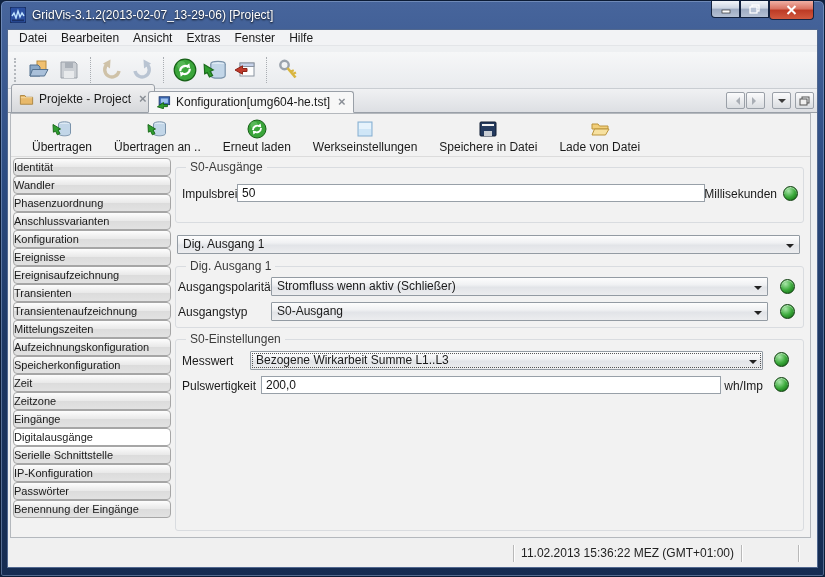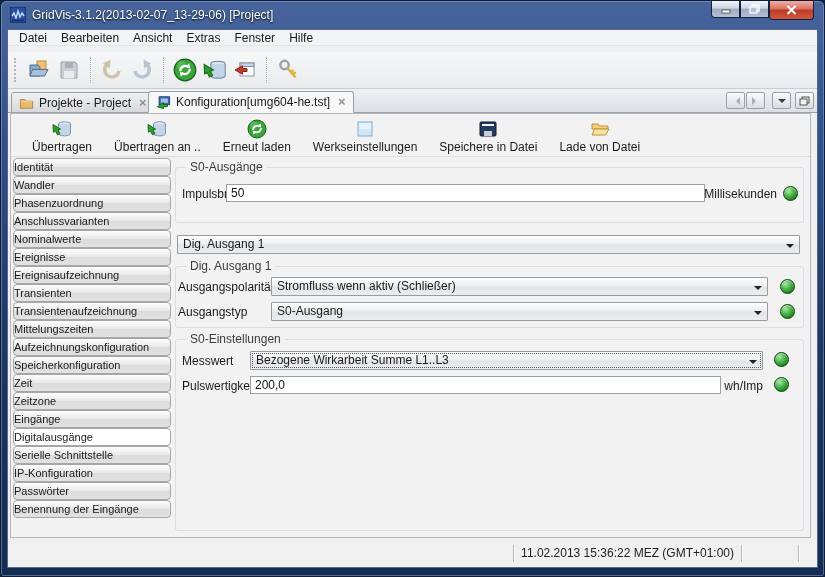--- a/index.html
+++ b/index.html
@@ -38,21 +38,21 @@
   .menubar { position:absolute; top:0; left:0; right:0; height:16px; background:#f2f3f5; display:flex; align-items:center; padding-left:4px; border-bottom:1px solid #e3e5e8; }
   .menu-item { padding:2px 7px; }
   
   .toolbar { position:absolute; top:22px; left:0; right:0; height:37px; background:linear-gradient(180deg,#f6f7f8,#e9ebee); border-bottom:1px solid #c9cdd2; display:flex; align-items:center; }
   .grip { width:3px; height:24px; border-left:2px dotted #b4b8bd; margin:0 7px 0 6px; }
   .tb-btn { width:28px; height:28px; display:flex; align-items:center; justify-content:center; margin:0 1px; }
   .tb-sep { width:1px; height:26px; border-left:1px dotted #a9adb2; margin:0 6px; }
   
   .tabbar { position:absolute; top:59px; left:0; right:0; height:24px; background:linear-gradient(180deg,#f0f1f3,#dddfe3); border-bottom:1px solid #9aa0a8; }
   .tab { position:absolute; bottom:-1px; height:22px; display:flex; align-items:center; gap:5px; padding:0 7px; border:1px solid #9aa0a8; border-radius:3px 3px 0 0; font-size:12px; }
-  .tab.inactive { left:3px; background:linear-gradient(180deg,#f1f1f2,#d6d8db); height:21px; }
+  .tab.inactive { left:3px; background:linear-gradient(180deg,#f1f1f2,#d6d8db); height:29px; }
   .tab.active { left:140px; background:#f7f7f7; border-bottom-color:#f7f7f7; z-index:2; }
   .tab .tclose { color:#8a8f96; font-weight:bold; font-size:13px; line-height:10px; margin-left:3px; }
   .tabnav { position:absolute; top:3px; width:19px; height:17px; display:flex; align-items:center; justify-content:center; background:linear-gradient(180deg,#fbfbfc,#dadde1); border:1px solid #9aa0a8; border-radius:2px; }
   .arrow-glyph { width:0; height:0; border:4px solid transparent; }
   
   .docarea { position:absolute; top:83px; left:2px; right:6px; bottom:29px; background:#f2f2f2; border:1px solid #b4b8bd; }
   .cfg-toolbar { position:absolute; top:0; left:0; right:0; height:43px; display:flex; align-items:flex-end; padding-left:10px; border-bottom:1px solid #dcdcdc; }
   .cfg-btn { display:flex; flex-direction:column; align-items:center; gap:1px; padding:2px 11px; font-size:12px; }
   .cfg-btn svg { width:20px; height:20px; }
   
@@ -63,21 +63,21 @@
     border:1px solid #a6a6a6; border-radius:4px; overflow:hidden; white-space:nowrap;
   }
   .side-item.selected { background:#ffffff; }
   
   .main-panel { position:absolute; top:44px; left:162px; right:0; bottom:0; }
   .group { position:absolute; border:1px solid #d9dce0; border-radius:3px; }
   .group-title { position:absolute; top:-8px; left:10px; background:#f2f2f2; padding:0 4px; font-size:12px; color:#3c3c3c; white-space:nowrap; }
   .flabel { position:absolute; font-size:12px; white-space:nowrap; }
   .tinput {
     position:absolute; height:18px; border:1px solid #98a0a8; background:#fff;
-    font-family:"Liberation Sans", sans-serif; font-size:12px; padding:8px 4px; color:#111;
+    font-family:"Liberation Sans", sans-serif; font-size:12px; padding:8px 4px; color:#111;margin-left:11px;
   }
   .combo {
     position:absolute; height:19px; border:1px solid #939ba3; border-radius:1px;
     background:linear-gradient(180deg,#fdfdfd,#f0f1f3 40%,#e2e4e8 55%,#ecedef);
     font-size:12px; line-height:17px; padding:0 18px 0 5px; white-space:nowrap; overflow:hidden;
   }
   .combo.focused { outline:1px dotted #555; outline-offset:-3px; }
   .combo .cv-arrow { position:absolute; right:5px; top:8px; width:0; height:0; border:4px solid transparent; border-top:4px solid #222; }
   .led {
     position:absolute; width:15px; height:15px; border-radius:50%;
@@ -285,21 +285,21 @@
             </svg>
           <span>Lade von Datei</span>
         </div>
       </div>
 
       <div class="sidebar">
           <div class="side-item">Identität</div>
           <div class="side-item">Wandler</div>
           <div class="side-item">Phasenzuordnung</div>
           <div class="side-item">Anschlussvarianten</div>
-          <div class="side-item">Nominalwerte</div>
+          <div class="side-item">Konfiguration</div>
           <div class="side-item">Ereignisse</div>
           <div class="side-item">Ereignisaufzeichnung</div>
           <div class="side-item">Transienten</div>
           <div class="side-item">Transientenaufzeichnung</div>
           <div class="side-item">Mittelungszeiten</div>
           <div class="side-item">Aufzeichnungskonfiguration</div>
           <div class="side-item">Speicherkonfiguration</div>
           <div class="side-item">Zeit</div>
           <div class="side-item">Zeitzone</div>
           <div class="side-item">Eingänge</div>

